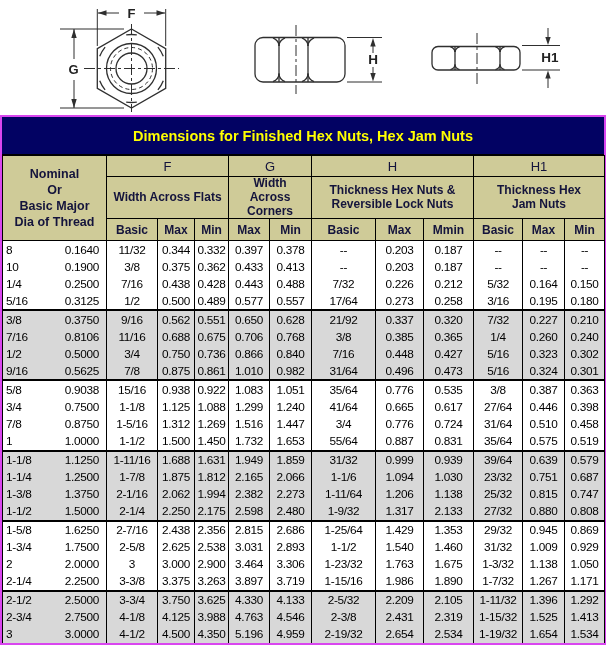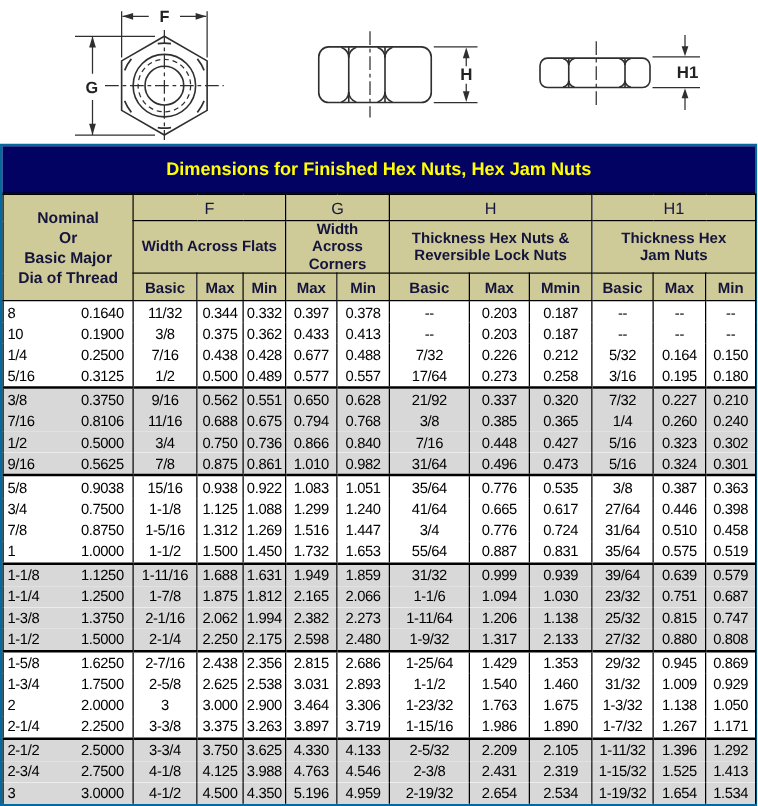--- a/index.html
+++ b/index.html
@@ -1,18 +1,18 @@
 <!DOCTYPE html>
 <html><head>
 <meta charset="utf-8">
 <style>
   html,body{margin:0;padding:0;background:#ffffff;}
   .stage{position:relative;width:606px;height:645px;background:#ffffff;font-family:"Liberation Sans",sans-serif;overflow:hidden;}
   .drawings{position:absolute;top:0;left:0;}
-  .tablewrap{position:absolute;top:115px;left:0;width:606px;height:530px;box-sizing:border-box;border:2px solid #0369a1;display:flex;flex-direction:column;background:#fff;}
+  .tablewrap{position:absolute;top:115px;left:0;width:606px;height:530px;box-sizing:border-box;border:2px solid #d946ef;display:flex;flex-direction:column;background:#fff;}
   .title{background:#020263;color:#ffff00;font-weight:bold;font-size:14.5px;text-align:center;padding:9px 0 8px 0;line-height:1.38;border-bottom:1px solid #000;flex:0 0 auto;}
   table{border-collapse:collapse;width:100%;table-layout:fixed;flex:1 1 auto;}
   th,td{padding:0;text-align:center;overflow:hidden;}
   thead th{background:#cfcb98;color:#14143c;border:1px solid #000;}
   .letter-row th{font-weight:normal;font-size:13px;height:20px;}
   .desc-row th{font-weight:bold;font-size:12px;line-height:1.15;height:41px;white-space:pre-line;}
   .sub-row th{font-weight:bold;font-size:12px;height:21px;}
   th.nominal{font-weight:bold;font-size:12.5px;line-height:1.3;white-space:pre-line;}
   tbody td{font-size:11.8px;letter-spacing:-0.3px;color:#000;border-left:1px solid #000;border-right:1px solid #000;border-top:none;border-bottom:none;height:16px;}
   tr.shade-white td{background:#ffffff;}
@@ -209,21 +209,21 @@
           <tr class="shade-white">
             <td class="col-nominal">
               <div class="nomflex">
                 <span>1/4</span>
                 <span>0.2500</span>
               </div>
             </td>
             <td>7/16</td>
             <td>0.438</td>
             <td>0.428</td>
-            <td>0.677</td>
+            <td>0.443</td>
             <td>0.488</td>
             <td>7/32</td>
             <td>0.226</td>
             <td>0.212</td>
             <td>5/32</td>
             <td>0.164</td>
             <td>0.150</td>
           </tr>
           <tr class="shade-white">
             <td class="col-nominal">
@@ -266,21 +266,21 @@
           <tr class="shade-gray">
             <td class="col-nominal">
               <div class="nomflex">
                 <span>7/16</span>
                 <span>0.8106</span>
               </div>
             </td>
             <td>11/16</td>
             <td>0.688</td>
             <td>0.675</td>
-            <td>0.794</td>
+            <td>0.706</td>
             <td>0.768</td>
             <td>3/8</td>
             <td>0.385</td>
             <td>0.365</td>
             <td>1/4</td>
             <td>0.260</td>
             <td>0.240</td>
           </tr>
           <tr class="shade-gray">
             <td class="col-nominal">

